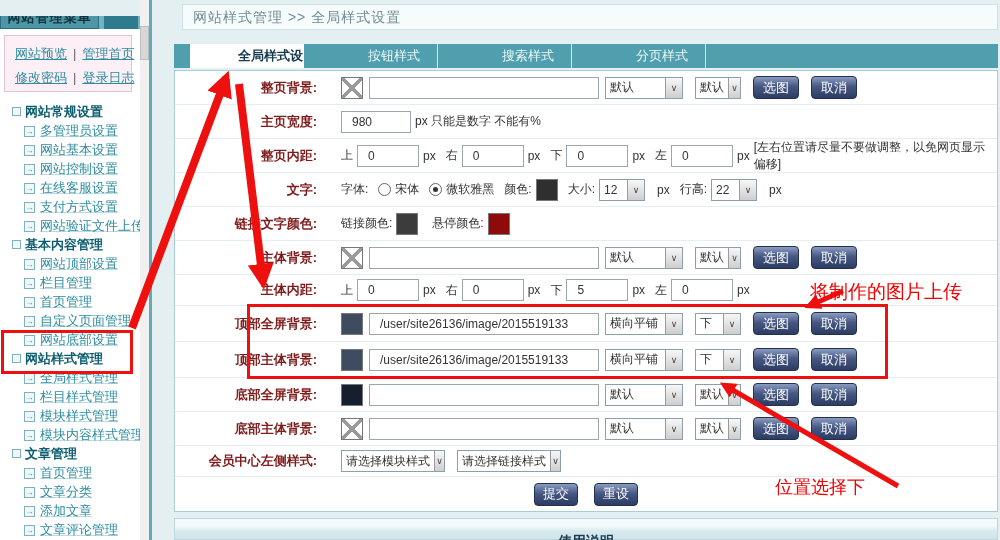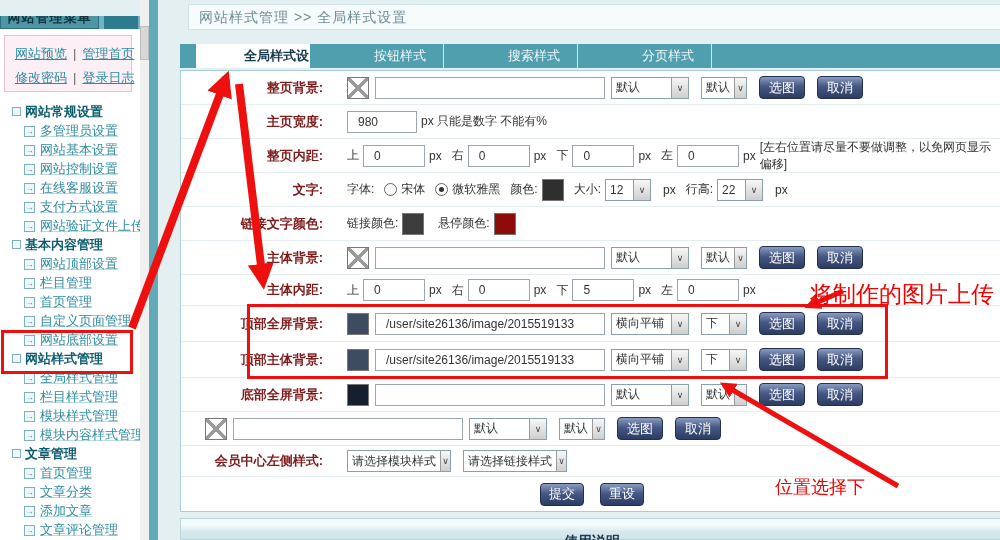--- a/index.html
+++ b/index.html
@@ -26,21 +26,21 @@
                   font-size:8px; line-height:9px; text-align:center; margin-right:5px; vertical-align:1px; }
   .sitem .slabel { text-decoration:underline; text-decoration-color:#bcdce3; }
 
   
   .lane { position:absolute; left:140px; top:0; width:9px; height:540px; background:#f0f0f0; }
   .thumb { position:absolute; left:140px; top:26px; width:9px; height:34px; background:#d7d7d7; border:1px solid #bdbdbd; }
   .vbar { position:absolute; left:149px; top:0; width:9px; height:540px; background:#63aab8; }
   .collapse { position:absolute; left:158px; top:376px; width:12px; height:14px; color:#3c8ea0; font-size:10px; line-height:14px; cursor:pointer;}
 
   
-  .main { position:absolute; left:158px; top:0; width:764px; height:540px; background:#e4eff2; }
+  .main { position:absolute; left:152px; top:0; width:764px; height:540px; background:#e4eff2; }
   .crumb { position:absolute; left:30px; top:4px; width:816px; height:26px; background:#f6fbfc; border:1px solid #cfe2e7;
            color:#708d96; font-size:14px; line-height:24px; padding-left:10px; letter-spacing:1px; }
   .tabbar { position:absolute; left:22px; top:44px; width:824px; height:24px; background:#4f9fae; display:flex; }
   .tab { width:134px; height:24px; line-height:24px; text-align:center; font-size:13px; color:#f0f8f9;
          border-right:1px solid #cfe6ea; cursor:pointer;padding-left:47px; }
   .tab.active { width:114px; background:#fff; color:#16394e; font-weight:bold; border-right:none; margin-left:16px; }
 
   .panel { position:absolute; left:22px; top:70px; width:824px; background:#fff; border:1px solid #aacdd5; }
   .frow { height:34px; display:flex; align-items:center; border-bottom:1px solid #e4eef1; }
   .frow.tall { height:36px; }
@@ -74,21 +74,21 @@
   .panel2 { position:absolute; left:22px; top:518px; width:824px; height:22px; border:1px solid #bcd8de;
             background:linear-gradient(#f2fafb 0%, #f2fafb 35%, #d7eaee 60%, #cfe4e9 100%); }
   .p2title { margin-top:14px; text-align:center; font-size:14px; font-weight:bold; color:#1b3c52; }
 
   
   .hl { position:absolute; border:3px solid #ee0f0f; z-index:40; pointer-events:none; }
   .hl-sidebar { left:1px; top:330px; width:132px; height:44px; }
   .hl-rows { left:247px; top:304px; width:641px; height:75px; }
   .annsvg { position:absolute; left:0; top:0; width:1000px; height:540px; z-index:50; pointer-events:none; }
   .anntext { position:absolute; color:#f40000; z-index:60; pointer-events:none; white-space:nowrap; }
-  .ann1 { left:810px; top:279px; font-size:23px; }
+  .ann1 { left:810px; top:279px; font-size:19px; }
   .ann2 { left:775px; top:477px; font-size:18px; line-height:20px; }
 </style>
 </head>
 <body>
 
 <div class="page">
 
   <div class="sidebar">
     <div class="sb-top">
       <span class="sb-tab">网站管理菜单</span>
@@ -310,20 +310,21 @@
           <span class="wsel w46">
               <span class="sval">默认</span>
               <span class="sarw"></span>
             </span>
           <button class="bnavy">选图</button>
           <button class="bnavy">取消</button>
         </div>
       </div>
 
       <div class="frow">
+        <div class="lbl">底部主体背景:</div>
         <div class="ctr">
           <span class="swatch checker"></span>
           <input class="txt w230" value="" style="">
           <span class="wsel w78">
               <span class="sval">默认</span>
               <span class="sarw"></span>
             </span>
           <span class="wsel w46">
               <span class="sval">默认</span>
               <span class="sarw"></span>

